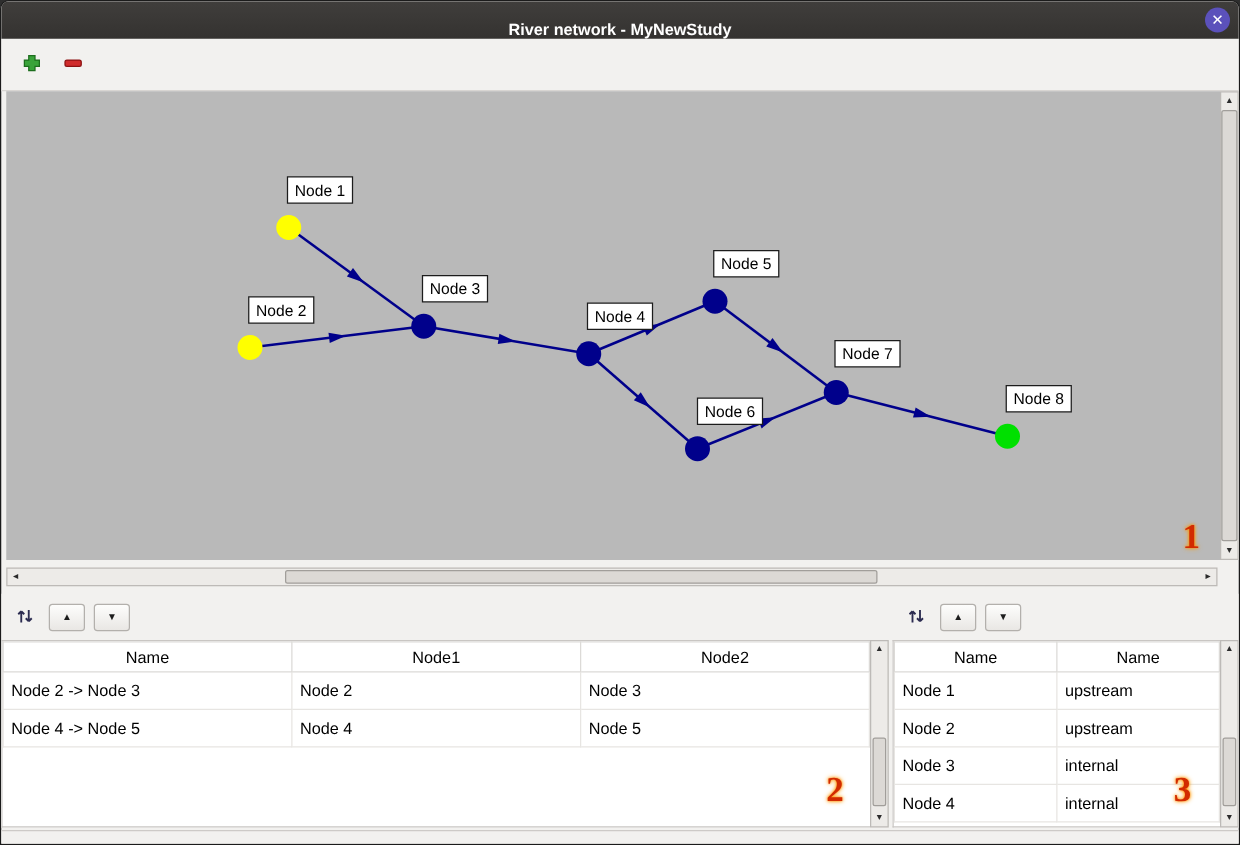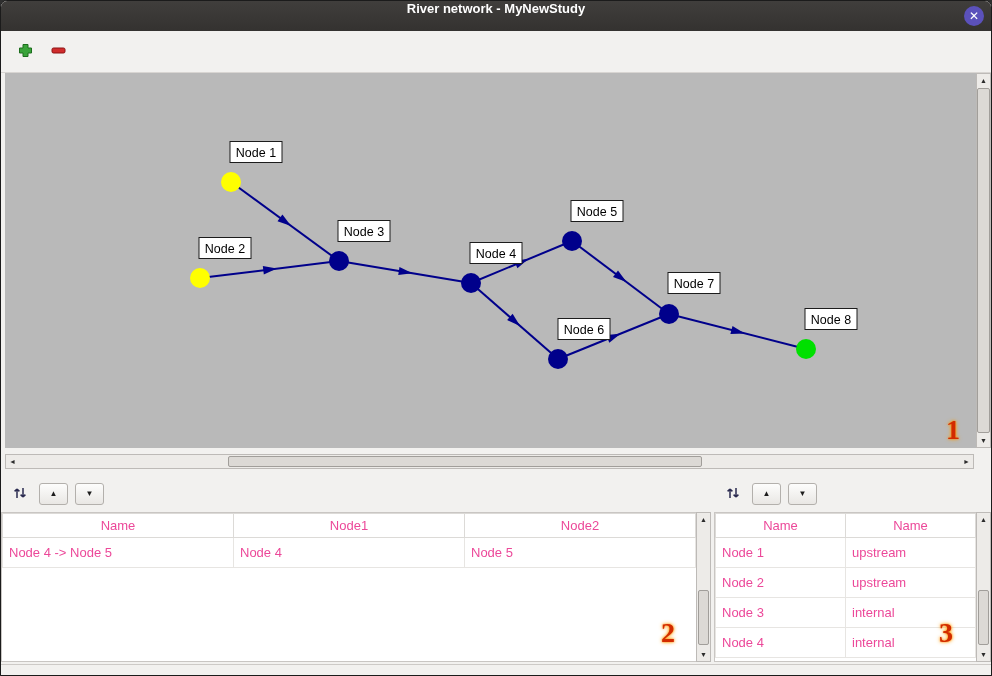--- a/index.html
+++ b/index.html
@@ -1,21 +1,21 @@
 <!DOCTYPE html>
 <html><head>
 <meta charset="utf-8">
 <style>
   html,body{margin:0;padding:0;background:#2e2e2e;}
   body{width:992px;height:676px;overflow:hidden;font-family:"Liberation Sans",sans-serif;}
   .window{width:992px;height:676px;box-sizing:border-box;border:1px solid #1b1b1b;background:#f2f1ef;
           display:flex;flex-direction:column;border-radius:7px 7px 0 0;overflow:hidden;}
   
   .titlebar{flex:0 0 30px;background:linear-gradient(#403e3c,#343230);color:#fff;position:relative;
-            display:flex;align-items:flex-start;justify-content:center;font-size:13px;font-weight:bold;}
+            display:flex;align-items:flex-end;justify-content:center;font-size:13px;font-weight:bold;}
   .close-btn{position:absolute;right:7px;top:5px;width:20px;height:20px;border-radius:50%;
              background:#5b51bb;border:none;color:#fff;font-size:12px;line-height:20px;text-align:center;
              padding:0;cursor:pointer;display:flex;align-items:center;justify-content:center;}
   
   .main-toolbar{flex:0 0 41px;background:#f2f1ef;border-bottom:1px solid #d8d5d2;
                 display:flex;align-items:center;gap:14px;padding:0 15px;}
   .icon-btn{background:transparent;border:none;padding:2px;cursor:pointer;display:flex;align-items:center;}
   
   .canvas-row{flex:0 0 375px;display:flex;padding-left:4px;}
   .canvas{flex:1;background:#b9b9b9;position:relative;overflow:hidden;}
@@ -41,21 +41,21 @@
   .panel{display:flex;flex-direction:column;position:relative;}
   .panel-left{width:710px;margin-right:3px;}
   .panel-right{flex:1;}
   .panel-toolbar{flex:0 0 31px;display:flex;align-items:center;gap:7px;padding:3px 6px 3px 7px;}
   .tool-btn{width:29px;height:22px;border:1px solid #b3b0ac;border-radius:3px;cursor:pointer;
             background:linear-gradient(#fdfdfc,#e9e7e4);display:flex;align-items:center;justify-content:center;
             font-size:8px;color:#1c1c1c;padding:0;}
   .tool-btn.flat{border-color:transparent;background:transparent;width:24px;}
   .table-wrap{flex:1;display:flex;min-height:0;}
   .table-area{flex:1;background:#ffffff;border:1px solid #c9c6c3;border-right:none;overflow:hidden;}
-  table{border-collapse:collapse;width:100%;table-layout:fixed;font-size:13px;color:#ec4899;}
+  table{border-collapse:collapse;width:100%;table-layout:fixed;font-size:13px;color:#000000;}
   th{font-weight:normal;height:21px;border:1px solid #dcdad7;background:#fff;font-size:13px;}
   td{height:29px;padding:0 6px;border:1px solid #e7e5e2;background:#fff;white-space:nowrap;overflow:hidden;}
   .tscroll{flex:0 0 15px;position:relative;background:#edebe8;border:1px solid #bdbab7;box-sizing:border-box;}
   .tscroll .up{position:absolute;top:1px;left:0;right:0;}
   .tscroll .down{position:absolute;bottom:1px;left:0;right:0;}
   .tscroll .thumb{position:absolute;left:1px;right:1px;top:52%;height:36%;background:#dcd9d5;
                   border:1px solid #a19e9a;border-radius:2px;}
   
   .statusbar{flex:1;border-top:1px solid #cdcac7;background:#f2f1ef;margin-top:2px;}
 </style>
@@ -189,20 +189,25 @@
           <table>
             <thead>
                 <tr>
                   <th>Name</th>
                   <th>Node1</th>
                   <th>Node2</th>
                 </tr>
               </thead>
             <tbody>
                 <tr>
+                  <td>Node 2 -&gt; Node 3</td>
+                  <td>Node 2</td>
+                  <td>Node 3</td>
+                </tr>
+                <tr>
                   <td>Node 4 -&gt; Node 5</td>
                   <td>Node 4</td>
                   <td>Node 5</td>
                 </tr>
               </tbody>
           </table>
         </div>
         <div class="tscroll">
           <div class="sarrow up">▲</div>
           <div class="thumb"></div>

